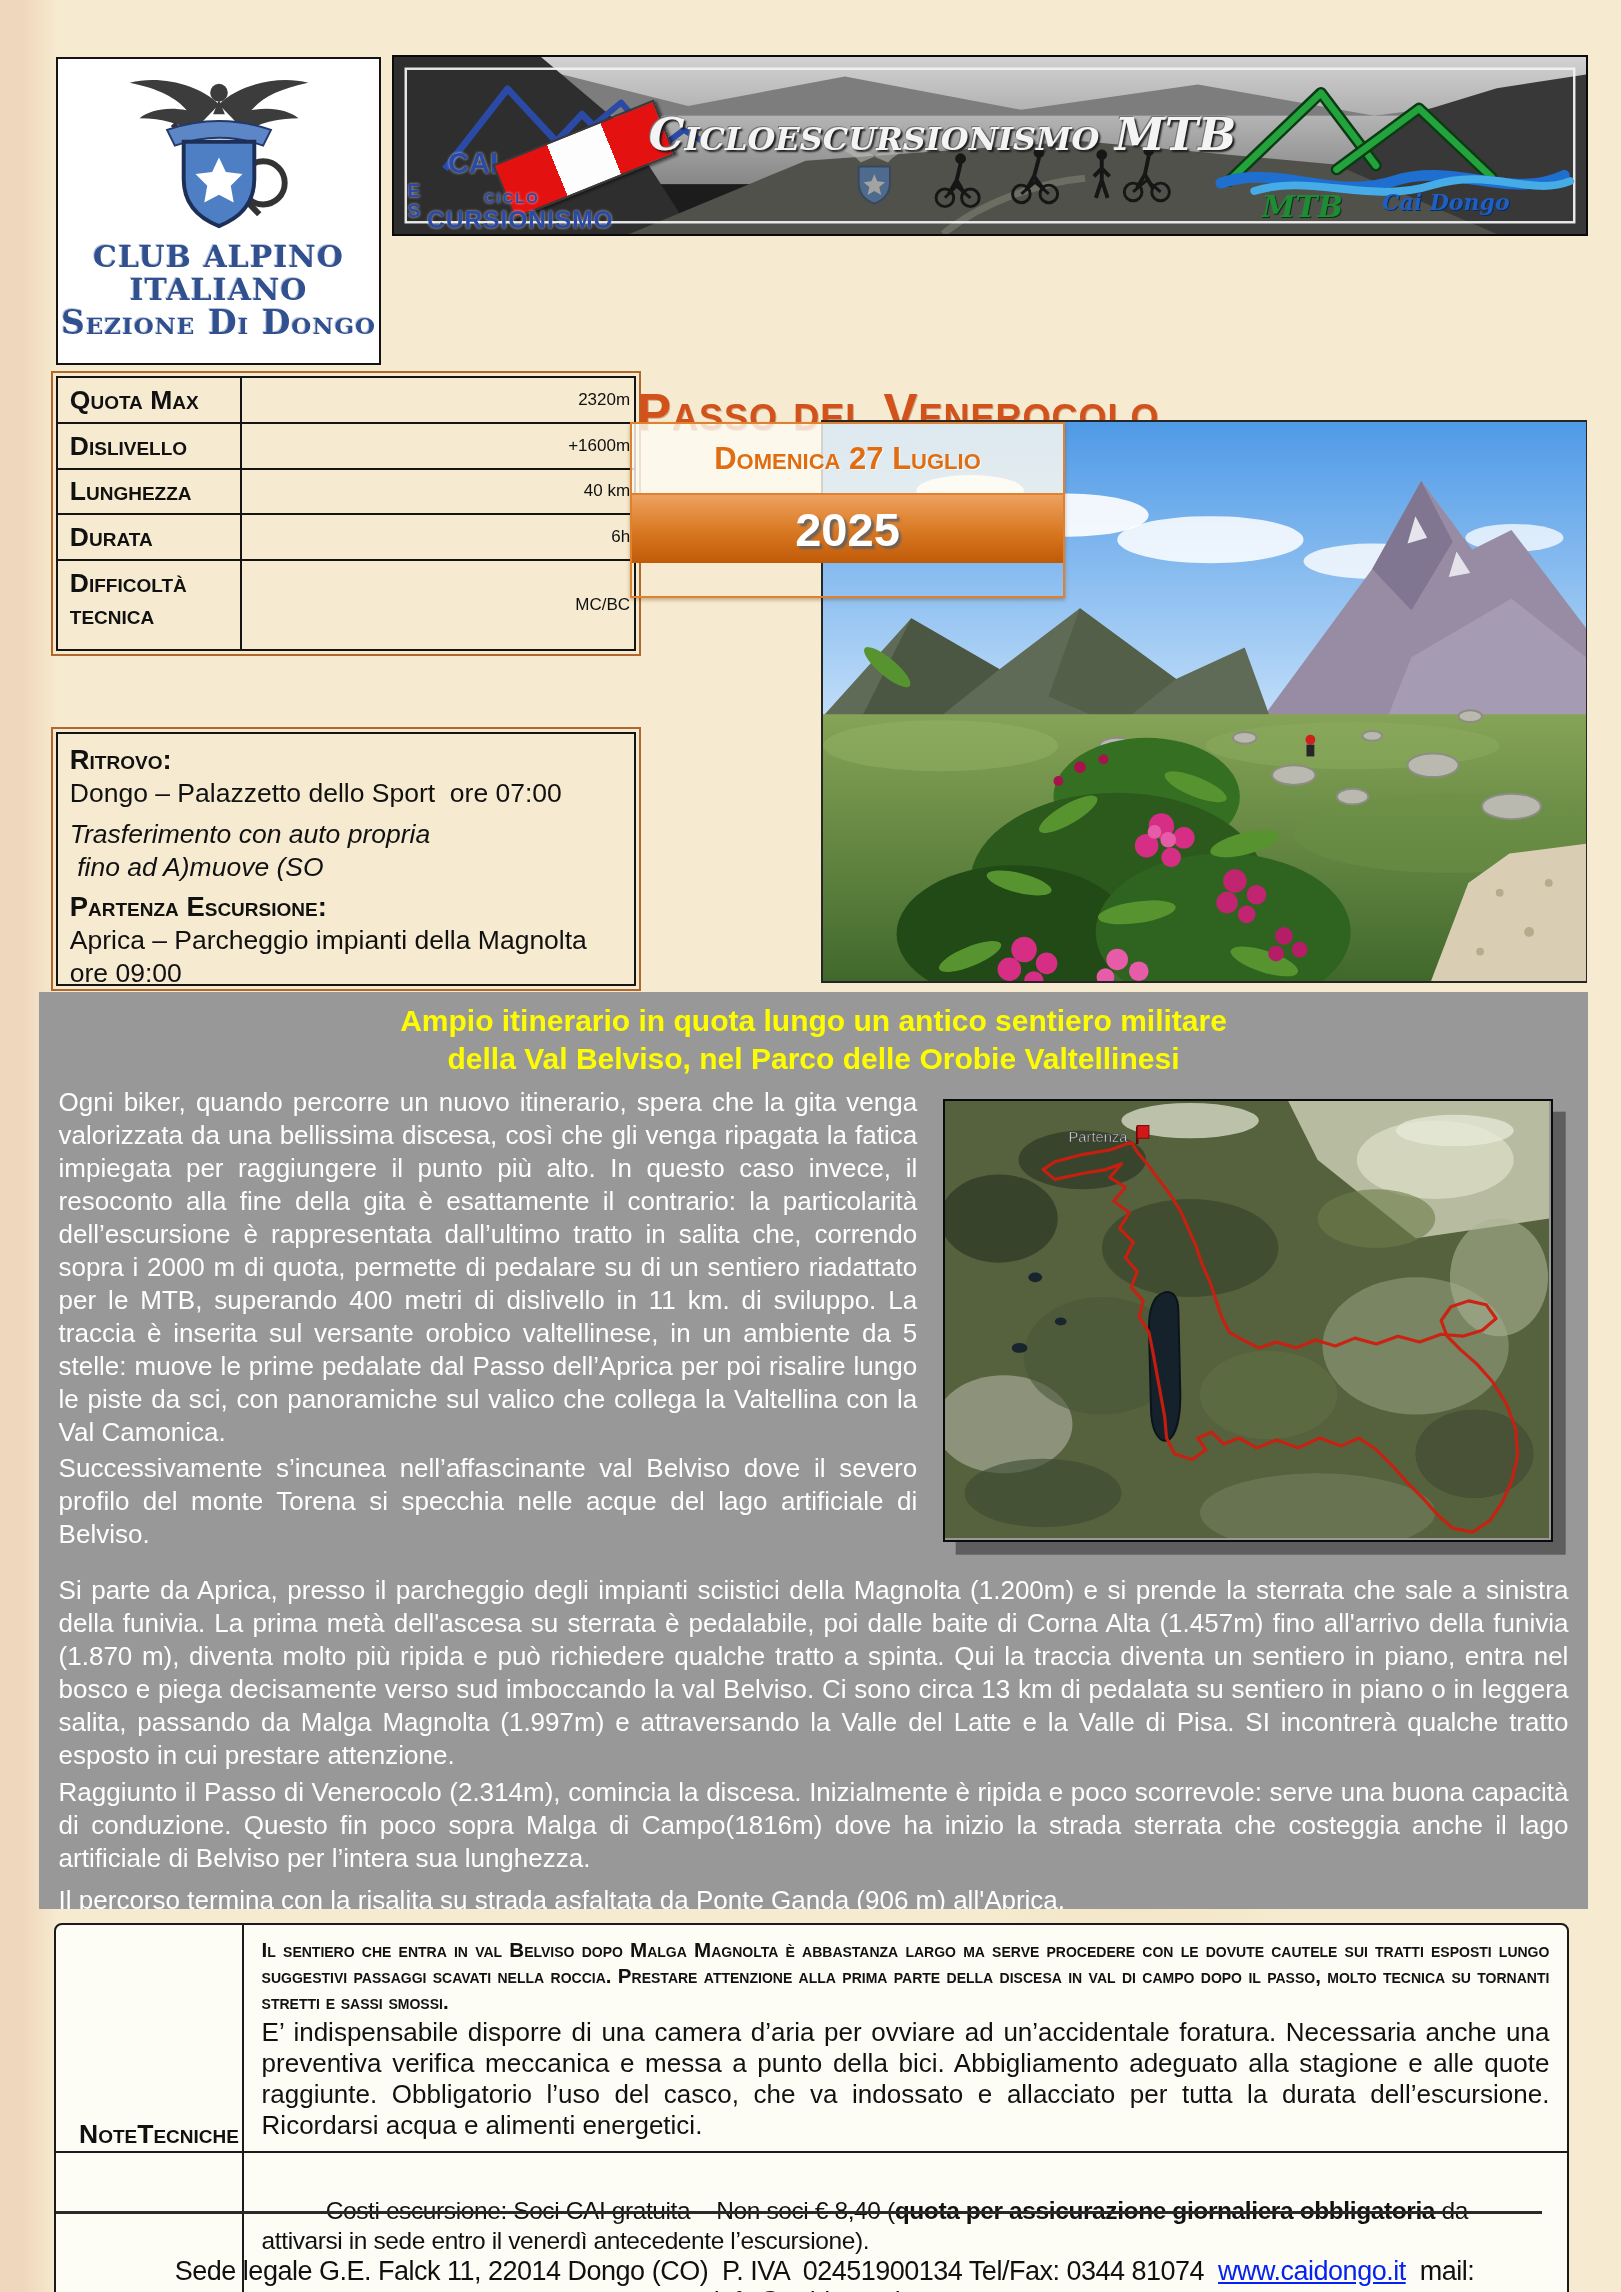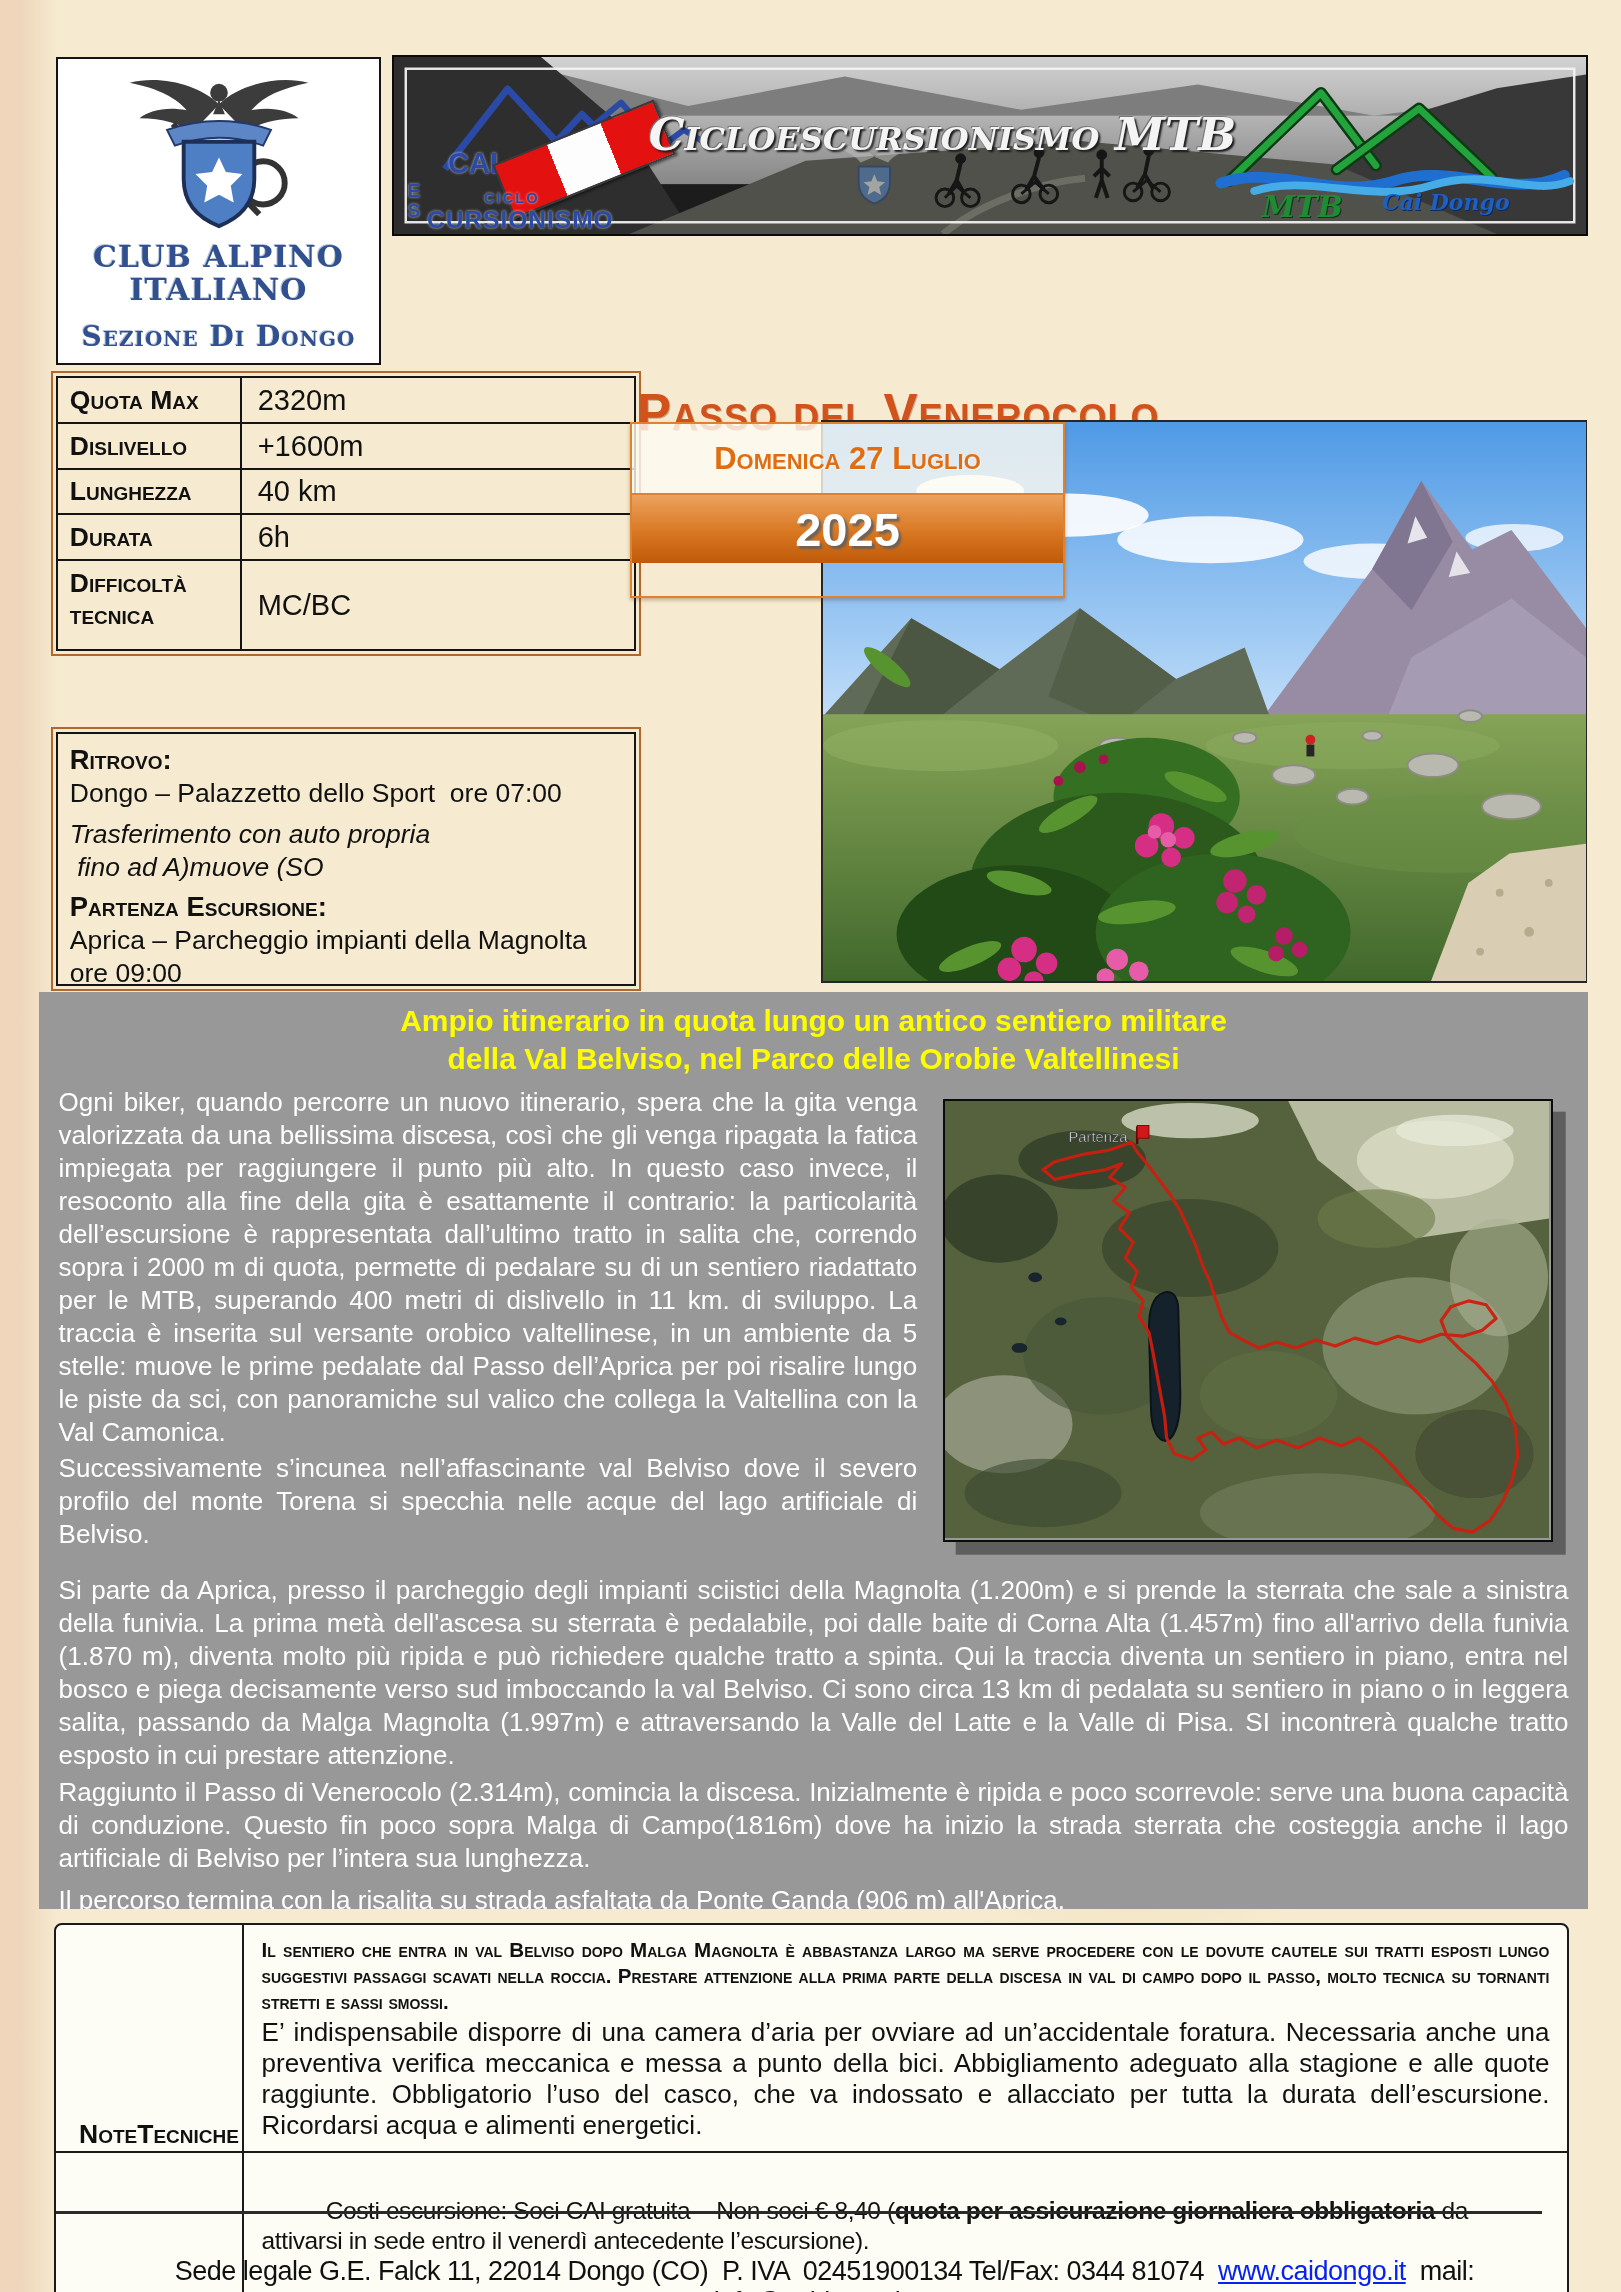--- a/index.html
+++ b/index.html
@@ -20,21 +20,21 @@
   .abs { position:absolute; }
   .prewrap { white-space:pre-wrap; }
 
   
   .club-box { left:56px; top:57px; width:325px; height:308px; background:#fff;
               border:2.9px solid #141414; text-align:center; }
   .club-emblem { margin-top:7.8px; }
   .club-line { font-family:"DejaVu Serif", serif; font-weight:bold; color:#31508f;
                text-shadow:1px 1px 0 rgba(255,255,255,.9), -1px -1px 0 rgba(49,80,143,.35); }
   .club-line1, .club-line2 { font-size:30px; line-height:33px; letter-spacing:1px; }
-  .club-line3 { font-size:28px; line-height:33px; font-variant:small-caps; letter-spacing:1px;margin-top:14px; }
+  .club-line3 { font-size:33px; line-height:33px; font-variant:small-caps; letter-spacing:1px; }
 
   
   .banner { left:392px; top:55px; width:1196px; height:181px; background:#1c1c1c;
             border:2px solid #0a0a0a; overflow:hidden; }
   .banner svg.scene { position:absolute; left:0; top:0; }
   .banner-title { position:absolute; left:176px; top:51px; width:745px; text-align:center;
                   font-family:"DejaVu Serif", serif; font-style:italic; font-variant:small-caps;
                   font-weight:bold; font-size:45px; color:#f4f4f4;
                   text-shadow:2px 2px 2px #1a1a1a, -1px -1px 0 #777; }
   .blue { color:#2a4aa6; text-shadow:0 0 2.9px rgba(255,255,255,.75); font-weight:bold; }
@@ -55,22 +55,22 @@
                     font-style:italic; font-weight:bold; font-size:22px; color:#1f5fc0;
                     text-shadow:1px 1px 0 #0a2a5c; }
 
   
   .info-table { left:56px; top:376px; width:580px; border:2px solid #141414;
                 outline:2px solid #b2672c; outline-offset:3.9px; background:transparent; }
   .info-row { display:flex; border-bottom:2px solid #141414; }
   .info-row:last-child { border-bottom:none; }
   .info-label { width:184px; border-right:2px solid #141414; padding:5.9px 3.9px 5.9px 11.8px;
                 font-weight:bold; font-variant:small-caps; font-size:26.5px; line-height:32px; }
-  .info-value { flex:1; padding:5.9px 3.9px 5.9px 15.7px; font-size:29px; line-height:32px;
-                display:flex; flex-direction:column; justify-content:center; }
+  .info-value { flex:1; padding:5.9px 3.9px 5.9px 15.7px; font-size:17px; line-height:32px;
+                display:flex; flex-direction:column; justify-content:center;text-align:right; }
   .lead-row { display:flex; } .lead-name { width:125px; }
 
   .ritrovo-box { left:56px; top:732px; width:580px; height:254px; border:2px solid #141414;
                  outline:2px solid #b2672c; outline-offset:3.9px; padding:7.8px 5.9px 5.9px 11.8px; }
   .rit-label { font-weight:bold; font-variant:small-caps; font-size:27.4px; line-height:35px; }
   .rit-text  { font-size:26.5px; line-height:33px; }
   .rit-italic{ font-style:italic; font-size:26.5px; line-height:33px; margin-top:7.8px; }
   .rit-italic2{ font-style:italic; font-size:26.5px; line-height:33px; margin-bottom:5.9px; }
 
   

